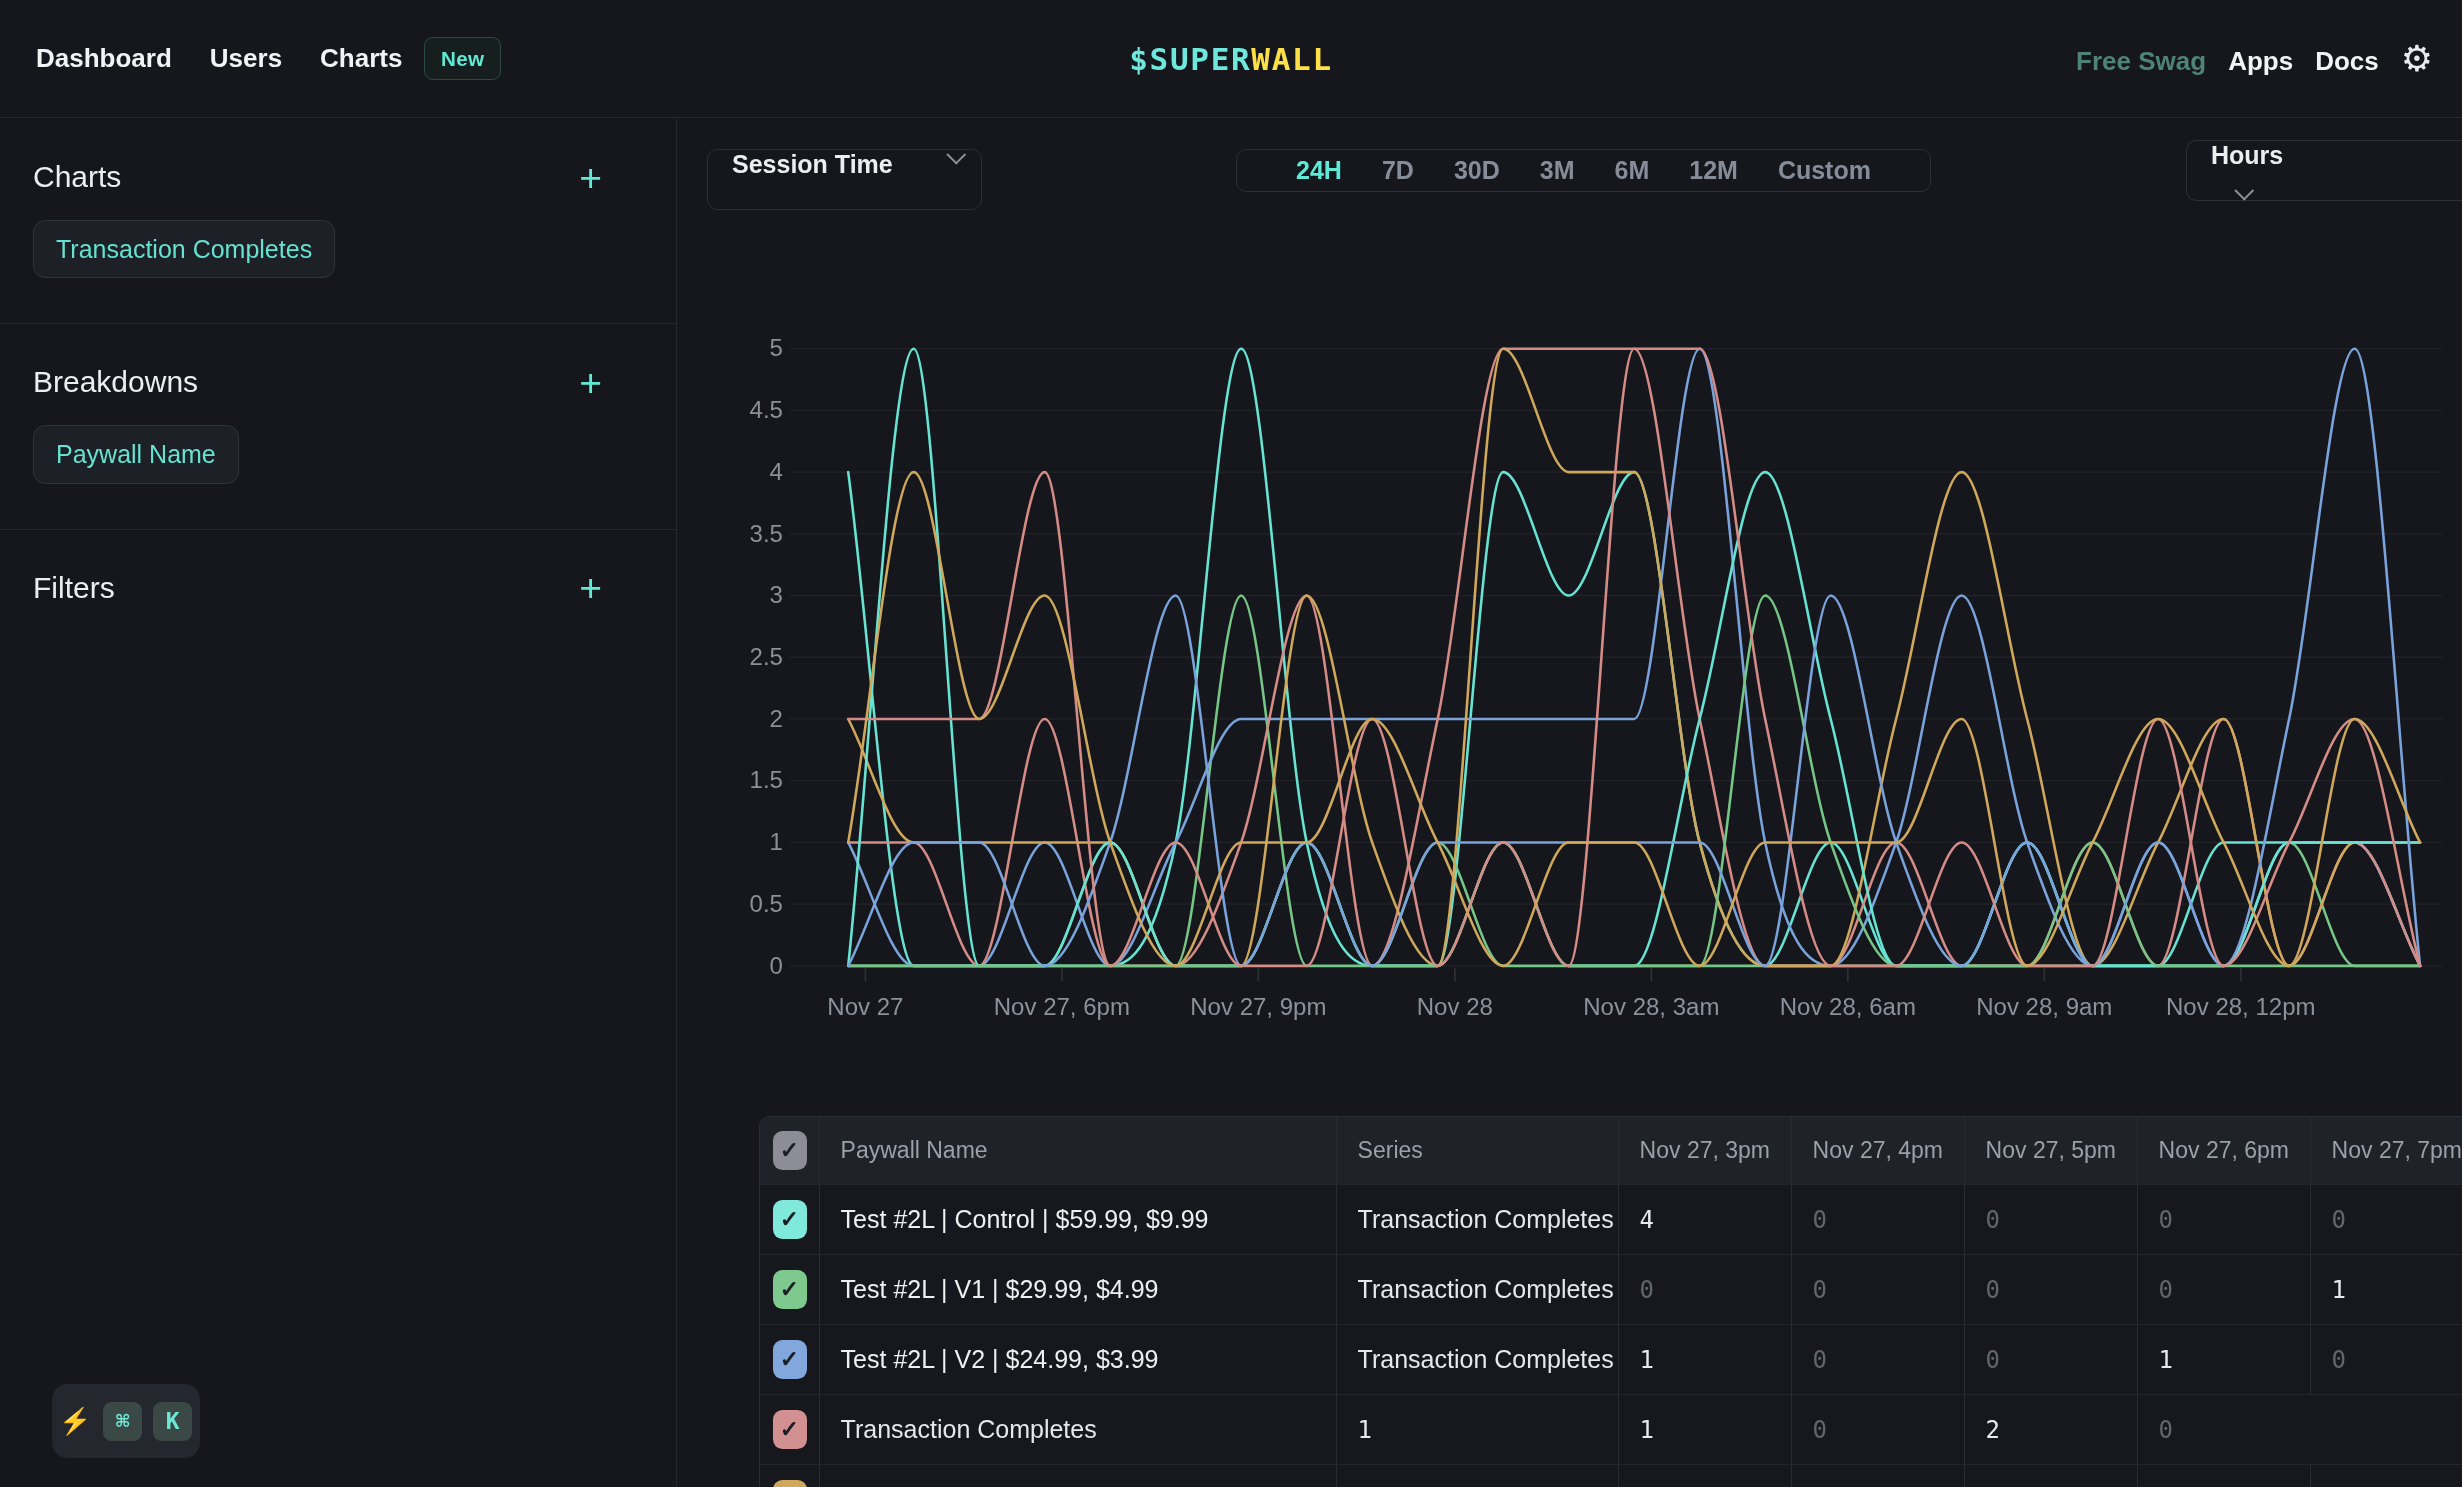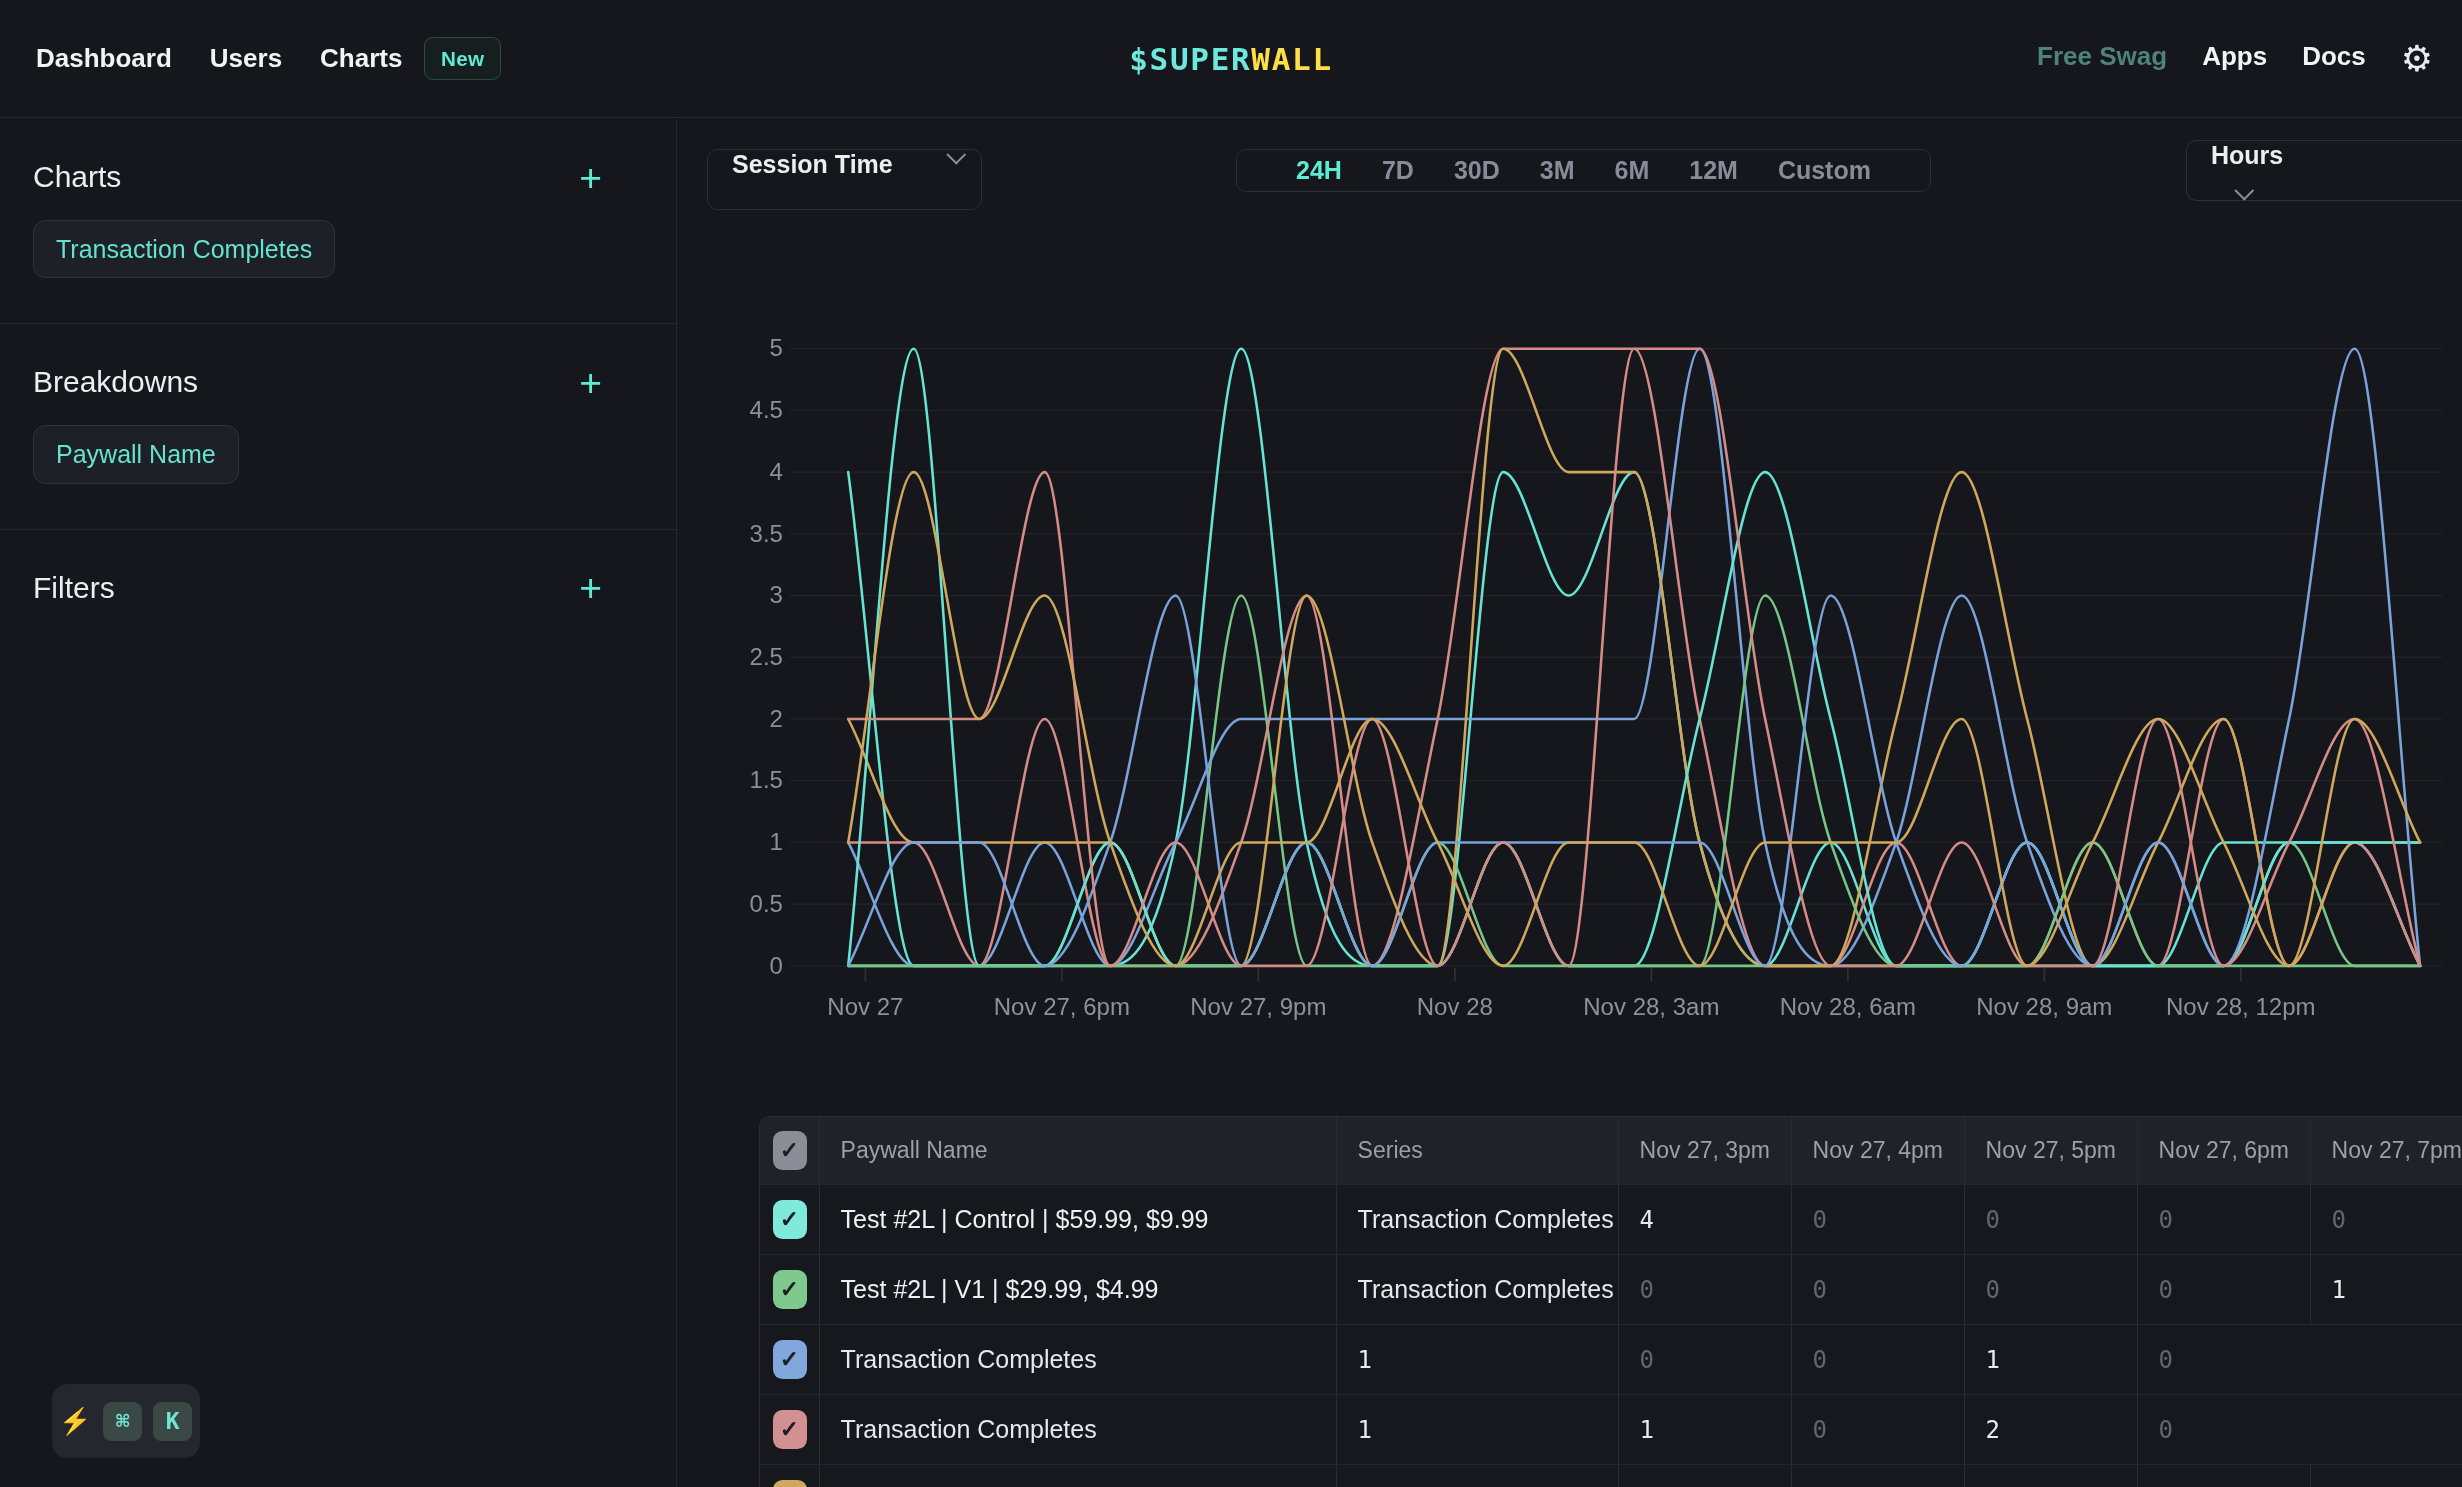--- a/index.html
+++ b/index.html
@@ -24,21 +24,21 @@
     border:1.7px solid #2e4b45; background:#161f1e; border-radius:8.6px;
     padding:8.6px 15.5px;
   }
   .logo {
     position:absolute; left:50%; top:50%; transform:translate(-50%,-50%);
     font-family:"DejaVu Sans Mono", monospace; font-weight:700;
     font-size:31px; letter-spacing:1.7px; white-space:nowrap;
   }
   .logo .accent { color:#6ee7dc; }
   .logo .rest { color:#fde047; }
-  .nav-right { margin-left:auto; display:flex; align-items:flex-start; gap:35px; padding-right:29px; }
+  .nav-right { margin-left:auto; display:flex; align-items:flex-end; gap:22px; padding-right:29px; }
   .nav-freeswag { font-size:26px; font-weight:700; color:#4e837a; }
   .gear { font-size:36px; color:#e9ebee; line-height:1; cursor:pointer; }
 
   
   .sidebar {
     position:absolute; left:0; top:119px; width:677px; height:1368px;
     border-right:0.9px solid #25282e;
   }
   .side-section { padding:41px 33px 45px 33px; border-bottom:0.9px solid #25282e; }
   .side-section:last-child { border-bottom:none; }
@@ -271,20 +271,21 @@
           <div class="t-cell cell-val zero">0</div>
           <div class="t-cell cell-val zero">0</div>
           <div class="t-cell cell-val zero">0</div>
           <div class="t-cell cell-val zero">0</div>
           <div class="t-cell cell-val">1</div>
         </div>
         <div class="t-row body">
           <div class="t-cell cb">
             <span class="checkbox" style="background:#82a7dc">✓</span>
           </div>
+          <div class="t-cell cell-name">Test #2L | V2 | $24.99, $3.99</div>
           <div class="t-cell cell-series">Transaction Completes</div>
           <div class="t-cell cell-val">1</div>
           <div class="t-cell cell-val zero">0</div>
           <div class="t-cell cell-val zero">0</div>
           <div class="t-cell cell-val">1</div>
           <div class="t-cell cell-val zero">0</div>
         </div>
         <div class="t-row body">
           <div class="t-cell cb">
             <span class="checkbox" style="background:#d29090">✓</span>

